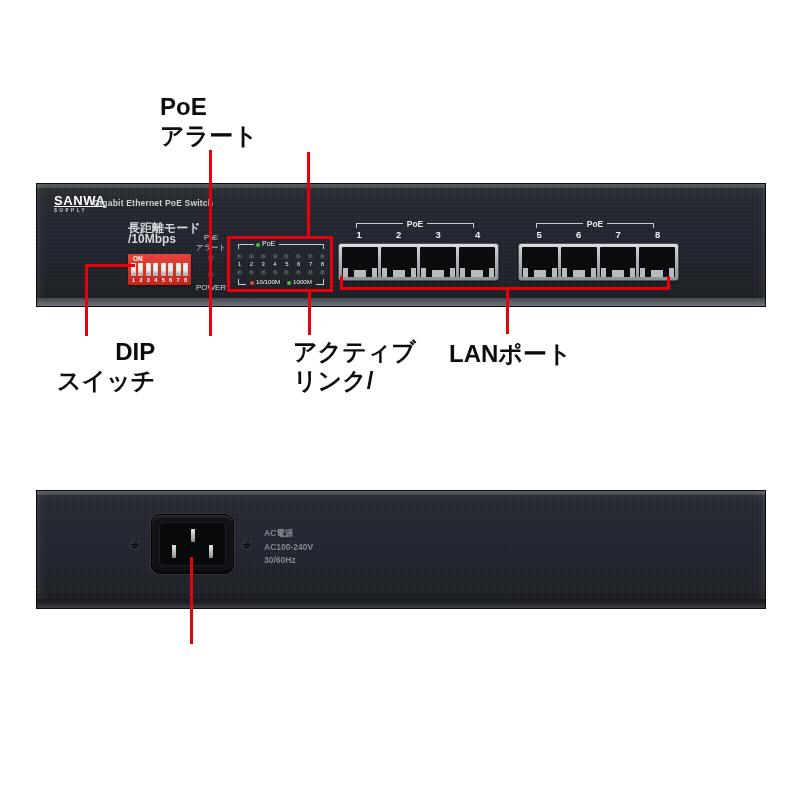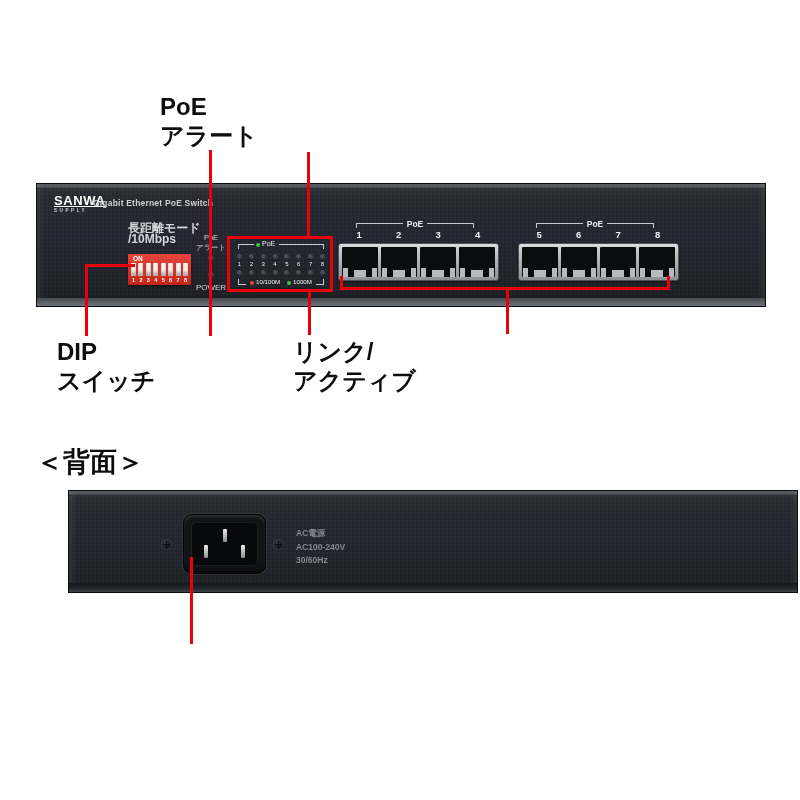--- a/index.html
+++ b/index.html
@@ -20,21 +20,21 @@
        linear-gradient(180deg,#42464d 0%,#2c2f35 4%,#26292f 12%,#232630 45%,#202329 78%,#1b1d22 100%);
      background-size:4px 4px,100% 100%;
      border:1px solid #0b0c0e;
      box-shadow:inset 9px 0 8px -7px rgba(255,255,255,.10), inset -9px 0 8px -7px rgba(255,255,255,.10);
   }
   .panel::before{content:"";position:absolute;left:0;top:0;right:0;height:4px;
      background:rgba(255,255,255,.12);border-bottom:1px solid rgba(0,0,0,.35);}
   .front-panel{top:183px;height:124px;}
   .front-panel::after{content:"";position:absolute;left:0;bottom:0;right:0;height:8px;
      background:linear-gradient(180deg,#44484f,#6f737b);}
-  .rear-panel{top:490px;height:103px;margin-left:32px;}
+  .rear-panel{top:490px;height:119px;}
   .rear-panel::after{content:"";position:absolute;left:0;bottom:0;right:0;height:9px;
      background:linear-gradient(180deg,#15171b 0%,#23262c 55%,#3c4047 100%);}
   
   .brand{position:absolute;left:17px;top:11px;color:#fff;}
   .brand-name{font-size:13px;font-weight:900;letter-spacing:.6px;line-height:12px;text-decoration:underline;}
   .brand-sub{font-size:4.5px;font-weight:700;letter-spacing:2.6px;color:#d6d9dd;margin-top:1px;}
   .model{position:absolute;left:56px;top:14px;font-size:8.5px;font-weight:700;color:#ccd0d5;letter-spacing:.2px;}
   
   .dip-mode{position:absolute;left:91px;top:39px;font-size:12px;line-height:11px;color:#d4d7db;font-weight:700;}
   .dip-block{position:absolute;left:91px;top:70px;width:63px;height:31px;border-radius:1px;
@@ -270,30 +270,30 @@
   <div class="ann" style="left:306.5px;top:152px;width:3px;height:86px;"></div>
   <div class="ann-rect" style="left:227px;top:236px;width:106px;height:56px;"></div>
   <div class="ann" style="left:307.5px;top:292px;width:3px;height:43px;"></div>
   <div class="ann" style="left:85px;top:264px;width:3px;height:72px;"></div>
   <div class="ann" style="left:85px;top:264px;width:50px;height:3px;"></div>
   <div class="ann" style="left:340px;top:287px;width:330px;height:3px;"></div>
   <div class="ann" style="left:340px;top:276px;width:3px;height:14px;"></div>
   <div class="ann" style="left:667px;top:276px;width:3px;height:14px;"></div>
   <div class="ann" style="left:505.5px;top:288px;width:3px;height:46px;"></div>
 
-  <div class="lbl" style="left:57px;top:337px;">
+  <div class="lbl" style="left:57px;top:337px;text-align:right;">
     <div>DIP</div>
     <div>スイッチ</div>
   </div>
   <div class="lbl" style="left:293px;top:337px;">
+    <div>アクティブ</div>
     <div>リンク/</div>
-    <div>アクティブ</div>
-  </div>
-
-  <div class="heading" style="left:36px;top:448px;">＜背面＞</div>
+  </div>
+  <div class="lbl" style="left:449px;top:339px;">LANポート</div>
+
 
   <div class="panel rear-panel">
     <div class="inlet">
       <div class="inlet-face">
         <span class="pin" style="left:50%;top:6px;transform:translateX(-50%);"></span>
         <span class="pin" style="left:12px;bottom:7px;"></span>
         <span class="pin" style="right:12px;bottom:7px;"></span>
       </div>
     </div>
     <span class="screw" style="left:92px;top:48px;">

